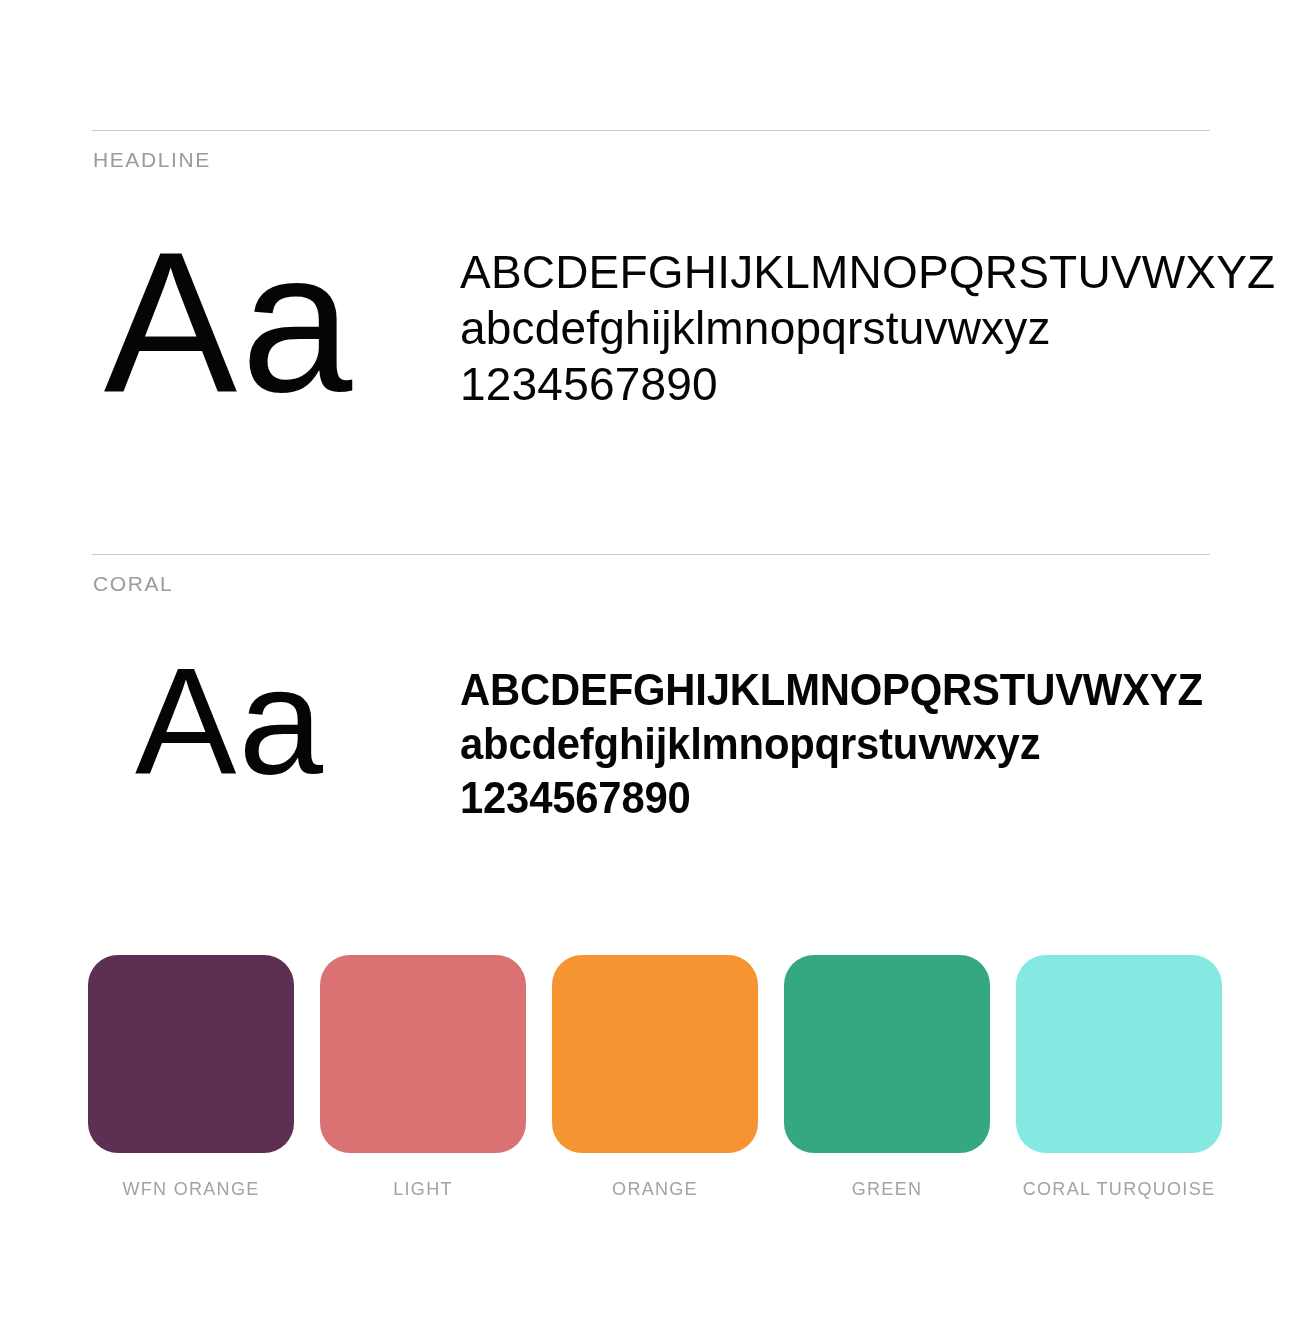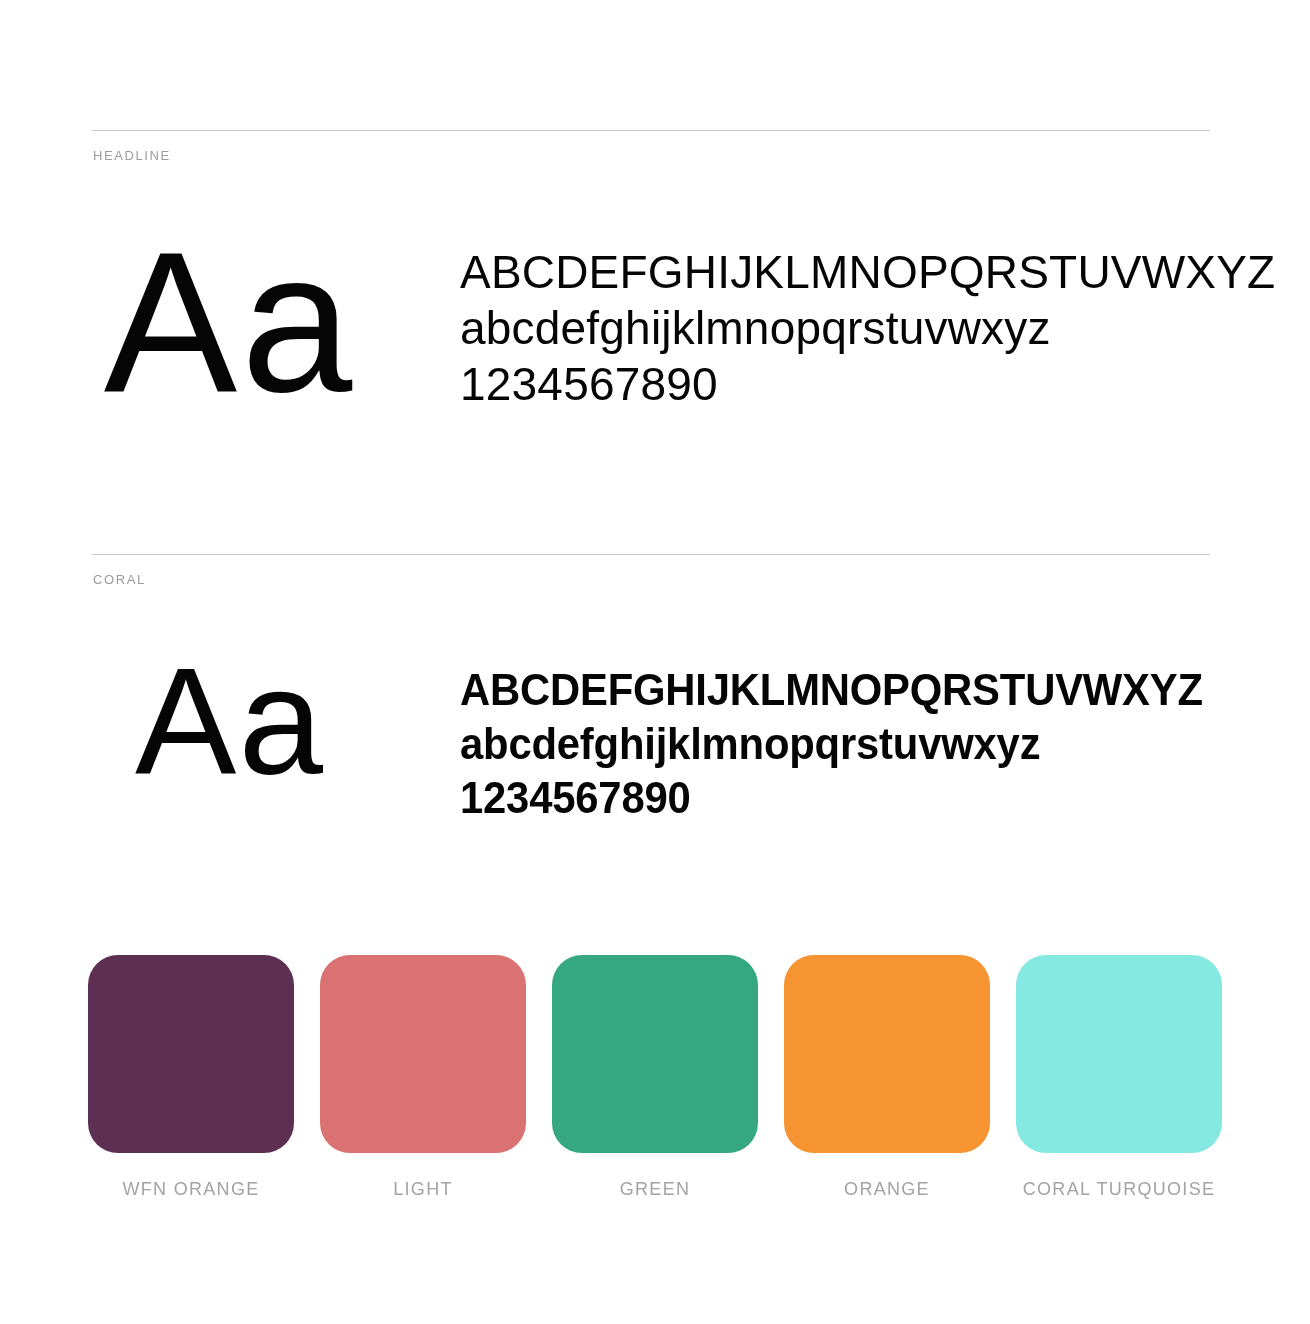--- a/index.html
+++ b/index.html
@@ -33,21 +33,21 @@
     height: 1px;
     background: #c9c9c9;
   }
   .rule-headline { top: 130px; }
   .rule-text     { top: 554px; }
 
   
   .section-label {
     position: absolute;
     left: 93px;
-    font-size: 13px;
+    font-size: 21px;
     letter-spacing: 1.6px;
     color: #9b9b9b;
     font-weight: 400;
     white-space: nowrap;
   }
   .section-label-headline { top: 148px; }
   .section-label-text     { top: 572px; }
 
   
   .specimen {
@@ -167,27 +167,27 @@
       <div class="swatch-chip" style="background-color: rgb(93, 47, 82);"></div>
       <div class="swatch-label">WFN ORANGE</div>
     </div>
 
     <div class="swatch-cell">
       <div class="swatch-chip" style="background-color: rgb(218, 113, 114);"></div>
       <div class="swatch-label">LIGHT</div>
     </div>
 
     <div class="swatch-cell">
-      <div class="swatch-chip" style="background-color: rgb(54, 168, 129);"></div>
-      <div class="swatch-label">GREEN</div>
+      <div class="swatch-chip" style="background-color: rgb(246, 148, 50);"></div>
+      <div class="swatch-label">ORANGE</div>
     </div>
 
     <div class="swatch-cell">
-      <div class="swatch-chip" style="background-color: rgb(246, 148, 50);"></div>
-      <div class="swatch-label">ORANGE</div>
+      <div class="swatch-chip" style="background-color: rgb(54, 168, 129);"></div>
+      <div class="swatch-label">GREEN</div>
     </div>
 
     <div class="swatch-cell">
       <div class="swatch-chip" style="background-color: rgb(133, 232, 225);"></div>
       <div class="swatch-label">CORAL TURQUOISE</div>
     </div>
 
   </div>
 
 </div>

